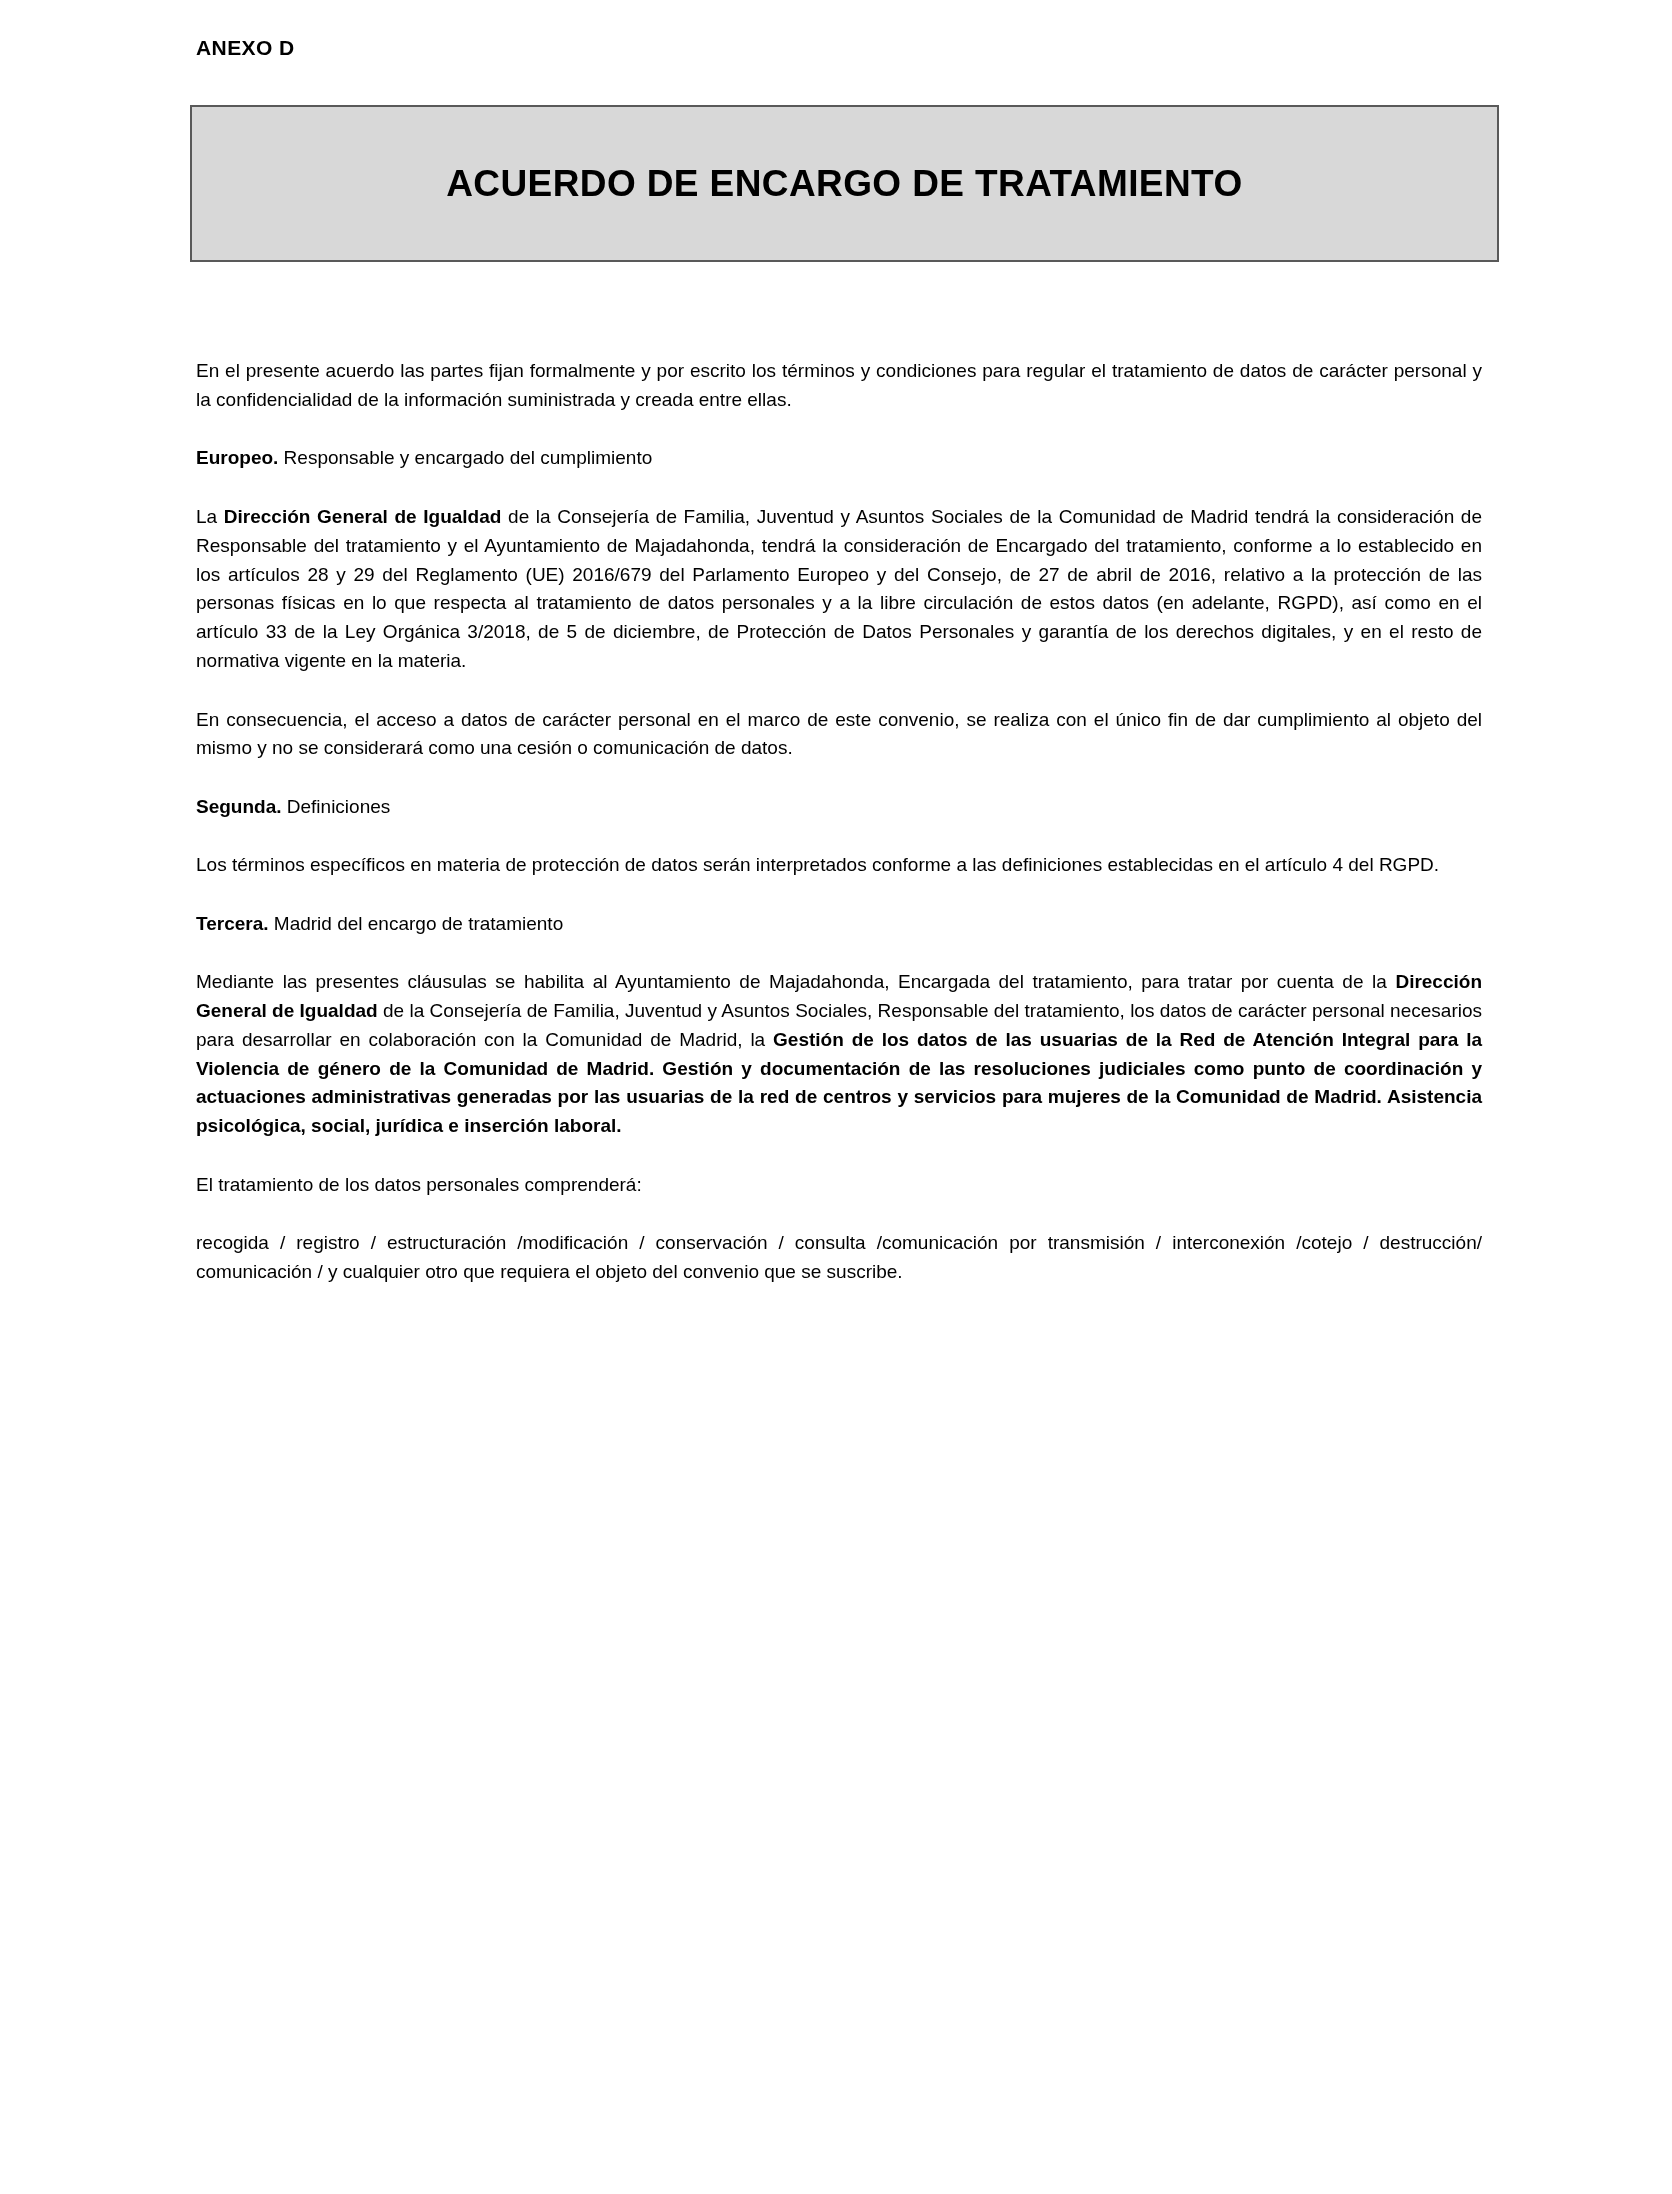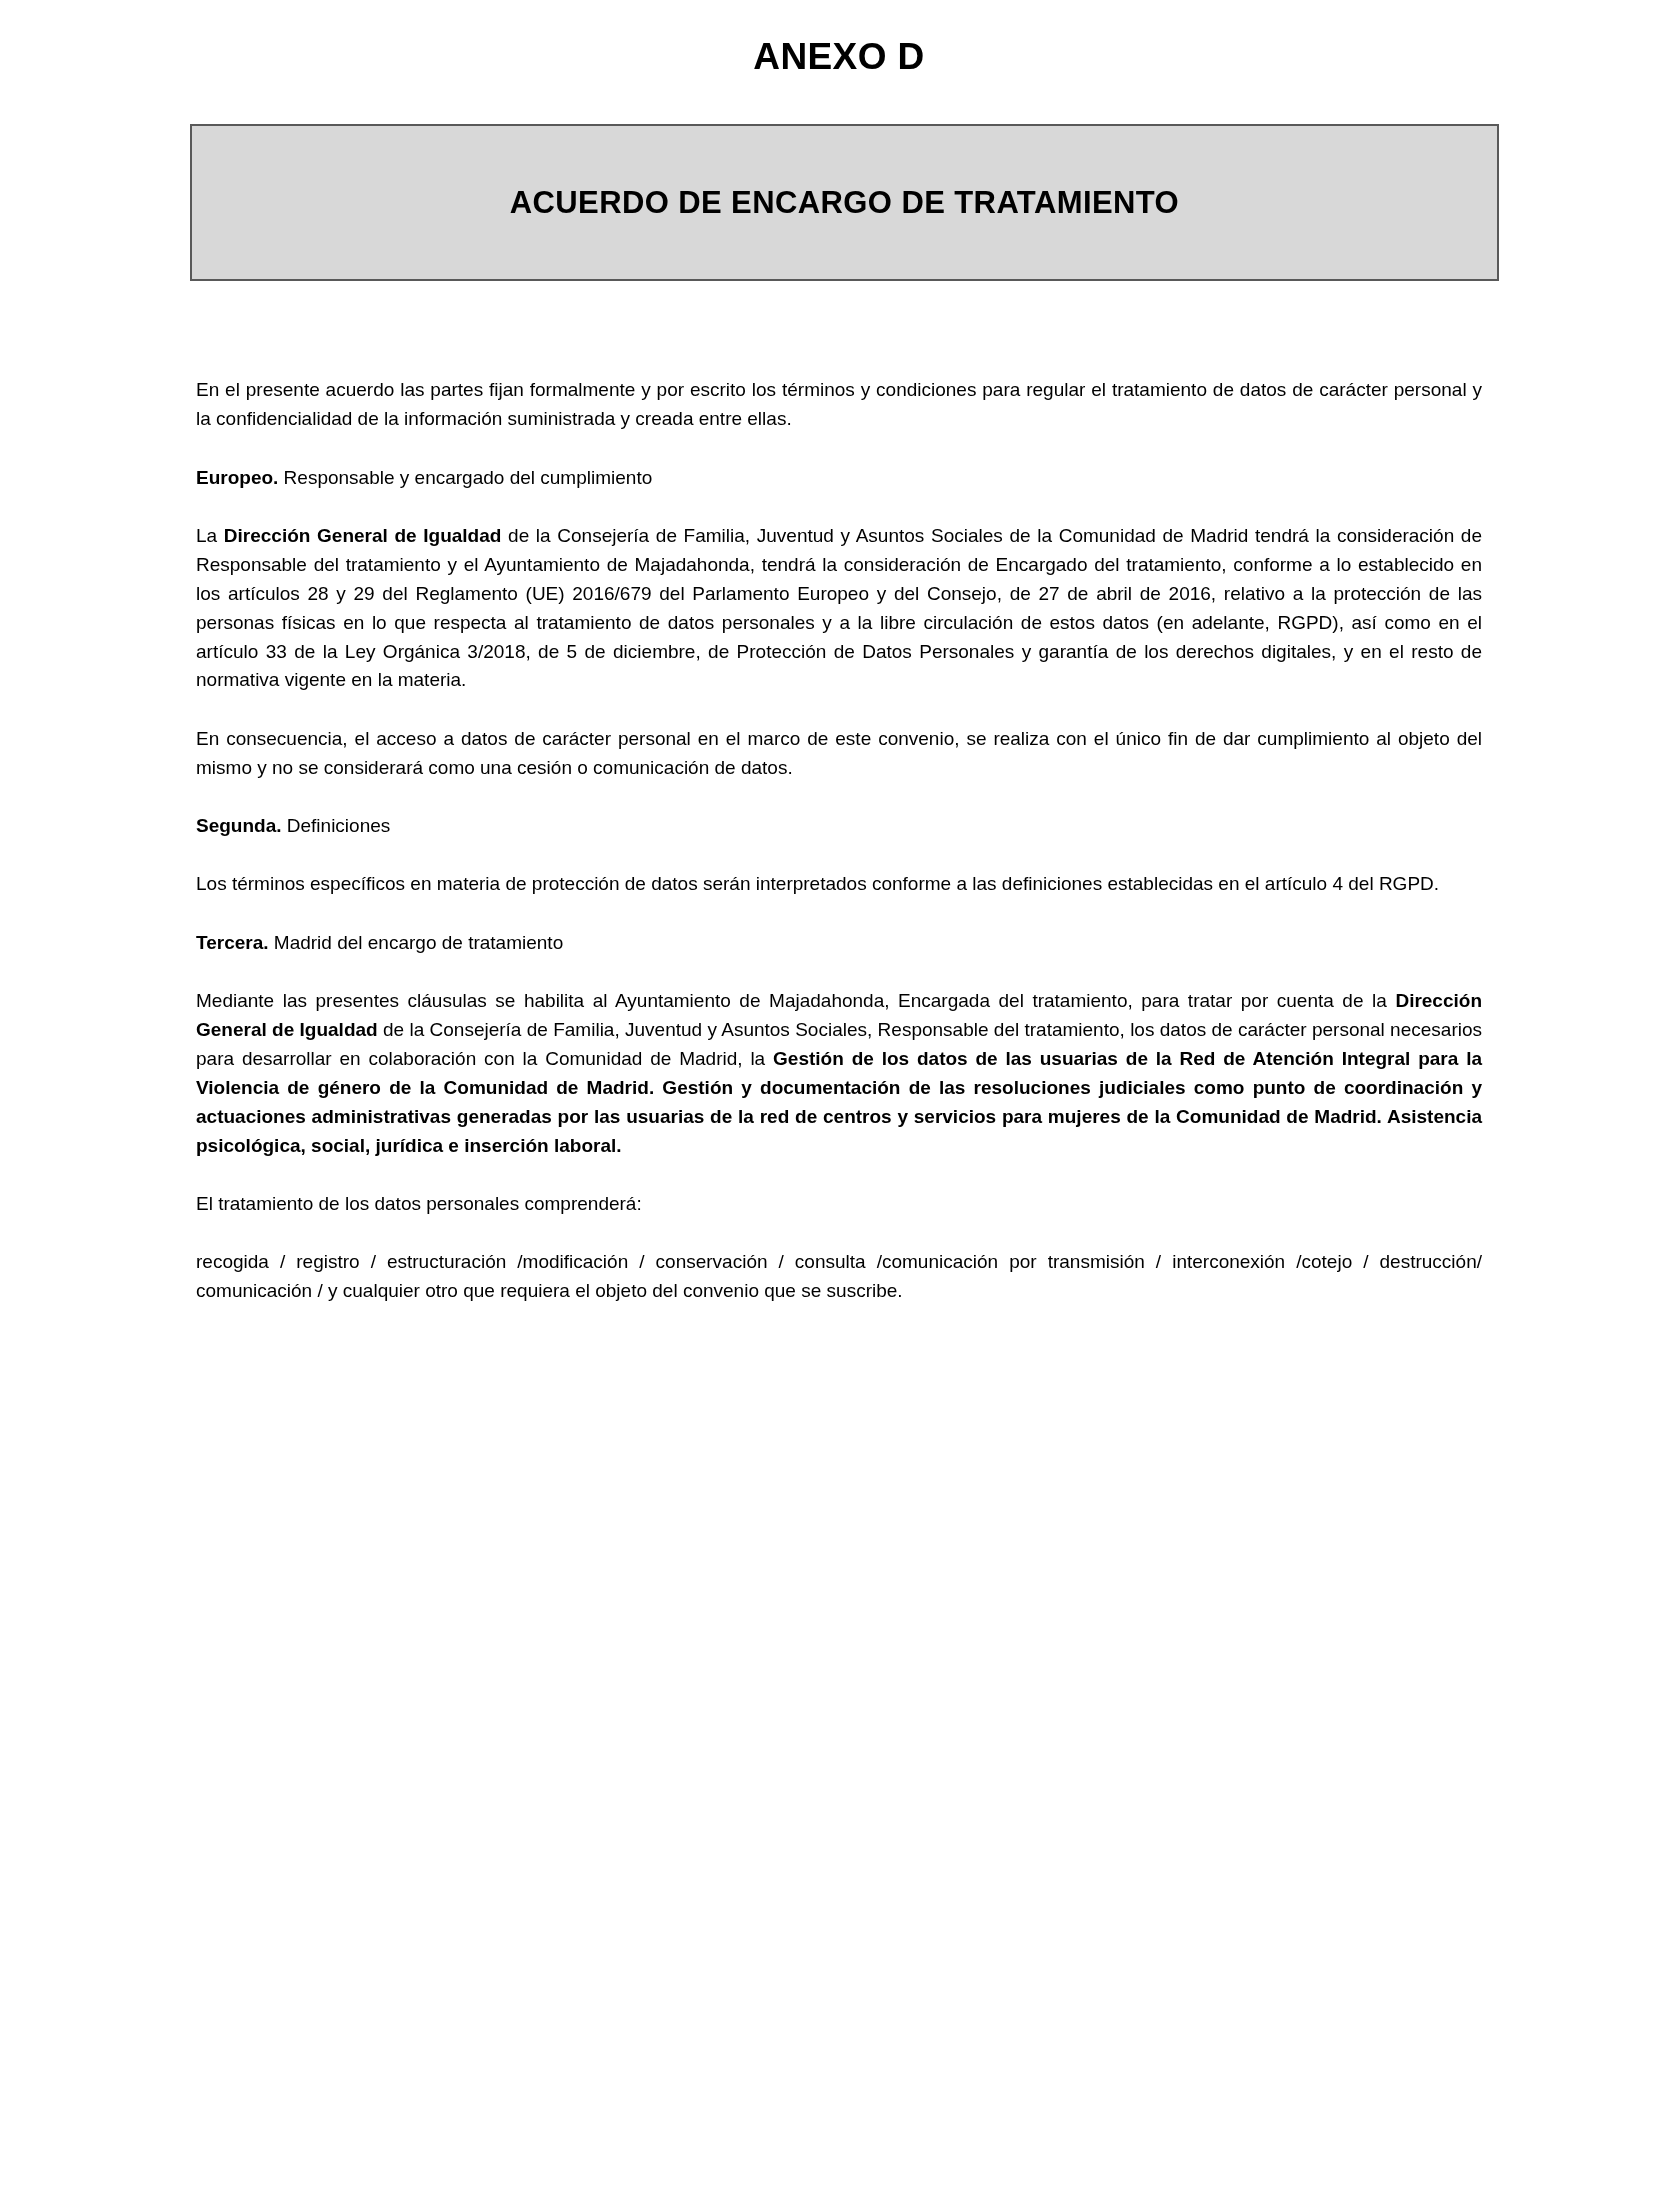--- a/index.html
+++ b/index.html
@@ -19,40 +19,40 @@
     min-height: 2194px;
     font-family: "Liberation Sans", "DejaVu Sans", sans-serif;
     color: var(--text-color);
   }
   .page {
     width: 1672px;
     min-height: 2194px;
     padding: 35px 190px 47px 196px;
   }
   .doc-title {
-    text-align: center;
+    text-align: left;
     font-weight: bold;
-    font-size: 37px;
+    font-size: 21px;
     line-height: 1.2;
     letter-spacing: 0.4px;
   }
   .header-box {
     margin-top: 45px;
     margin-left: -6.2px;
     margin-right: -17px;
     height: 157px;
     background: var(--box-bg);
     border: 2.3px solid var(--box-border);
     display: flex;
     align-items: center;
     justify-content: center;
   }
   .header-box-title {
     font-weight: bold;
-    font-size: 31px;
+    font-size: 37px;
     letter-spacing: 0.4px;
     text-align: center;
   }
   .doc-body {
     margin-top: 95px;
   }
   .para {
     margin: 0 0 29.5px 0;
     font-size: 19px;
     line-height: 1.52;

